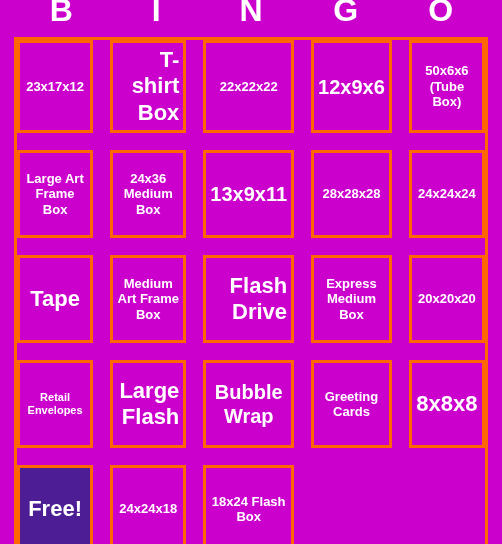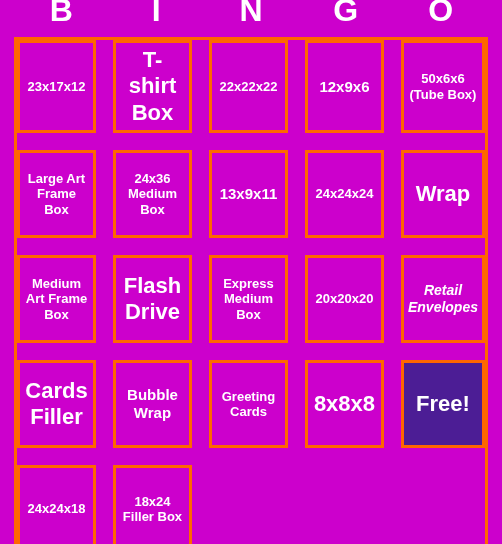--- a/index.html
+++ b/index.html
@@ -45,30 +45,30 @@
       justify-content: center;
       padding: 4px;
       min-height: 88px;
       font-weight: bold;
     }
     .bingo-cell .cell-text {
       line-height: 1.2;
     }
     .text-large {
       font-size: 22px;
+      text-align: right;
     }
     .text-medium {
-      font-size: 15px;
+      font-size: 20px;
     }
     .text-small {
       font-size: 13px;
     }
     .text-xsmall {
-      font-size: 14px;
-      font-style: italic;
+      font-size: 11px;
     }
     .free-cell {
       background: #4c1d95;
     }
   </style>
 </head>
 <body>
 
 <div class="bingo-card">
   <div class="bingo-header">
@@ -97,55 +97,58 @@
       <div class="bingo-cell">
         <span class="cell-text text-small">Large Art Frame Box</span>
       </div>
       <div class="bingo-cell">
         <span class="cell-text text-small">24x36 Medium Box</span>
       </div>
       <div class="bingo-cell">
         <span class="cell-text text-medium">13x9x11</span>
       </div>
       <div class="bingo-cell">
+        <span class="cell-text text-small">28x28x28</span>
+      </div>
+      <div class="bingo-cell">
         <span class="cell-text text-small">24x24x24</span>
       </div>
       <div class="bingo-cell">
-        <span class="cell-text text-large">Wrap</span>
+        <span class="cell-text text-large">Tape</span>
       </div>
       <div class="bingo-cell">
         <span class="cell-text text-small">Medium Art Frame Box</span>
       </div>
       <div class="bingo-cell">
         <span class="cell-text text-large">Flash Drive</span>
       </div>
       <div class="bingo-cell">
         <span class="cell-text text-small">Express Medium Box</span>
       </div>
       <div class="bingo-cell">
         <span class="cell-text text-small">20x20x20</span>
       </div>
       <div class="bingo-cell">
         <span class="cell-text text-xsmall">Retail Envelopes</span>
       </div>
       <div class="bingo-cell">
-        <span class="cell-text text-large">Cards Filler</span>
+        <span class="cell-text text-large">Large Flash</span>
       </div>
       <div class="bingo-cell">
         <span class="cell-text text-medium">Bubble Wrap</span>
       </div>
       <div class="bingo-cell">
         <span class="cell-text text-small">Greeting Cards</span>
       </div>
       <div class="bingo-cell">
         <span class="cell-text text-large">8x8x8</span>
       </div>
       <div class="bingo-cell free-cell">
         <span class="cell-text text-large">Free!</span>
       </div>
       <div class="bingo-cell">
         <span class="cell-text text-small">24x24x18</span>
       </div>
       <div class="bingo-cell">
-        <span class="cell-text text-small">18x24 Filler Box</span>
+        <span class="cell-text text-small">18x24 Flash Box</span>
       </div>
     </div>
 </div>
 
 </body></html>

